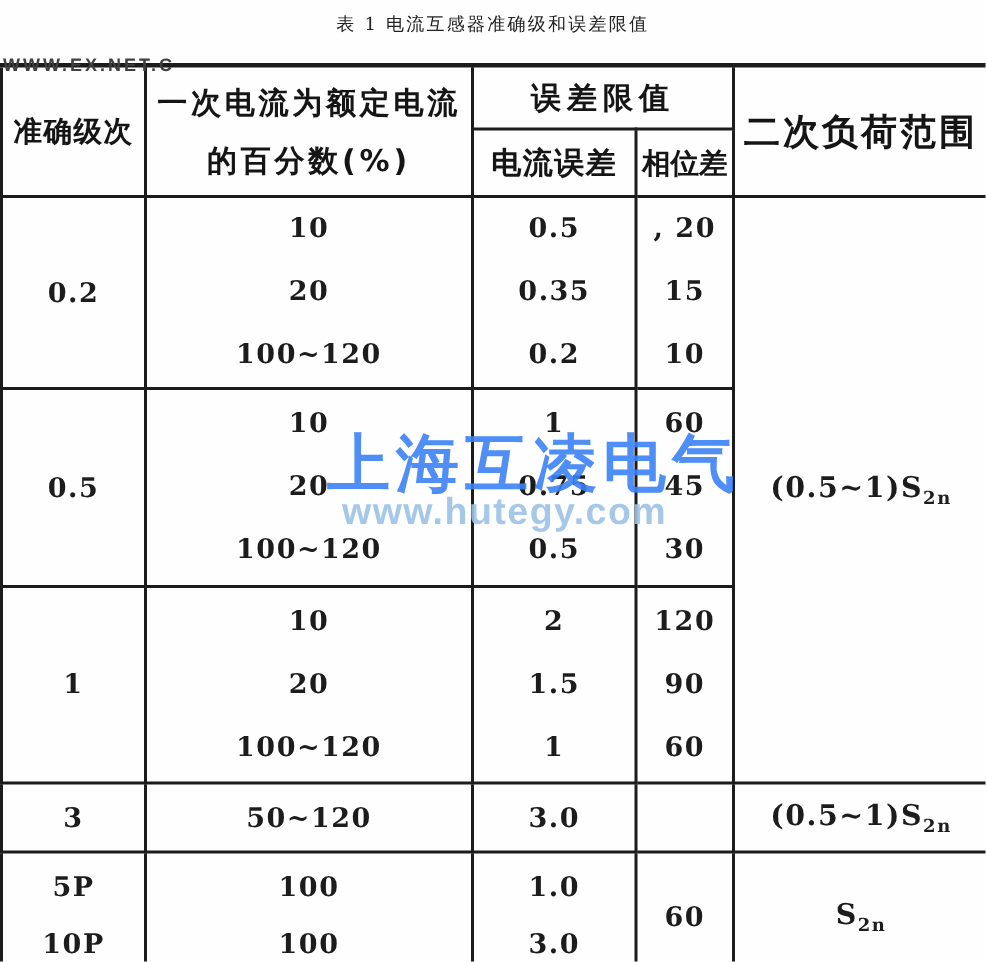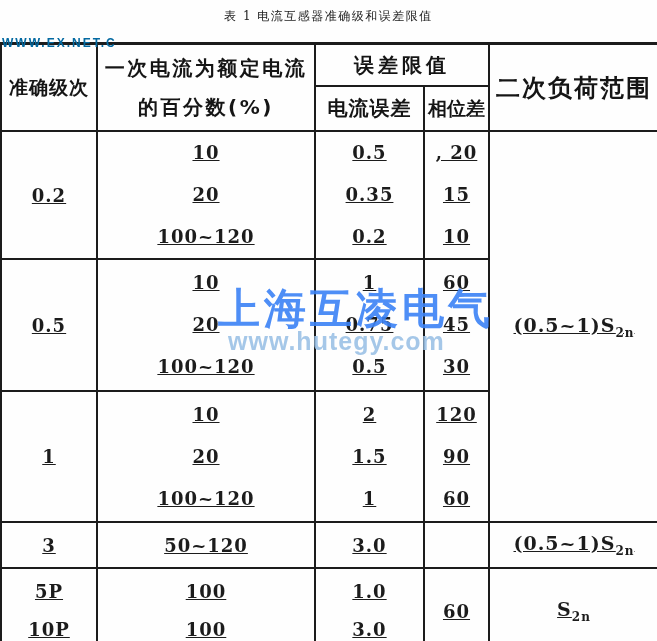--- a/index.html
+++ b/index.html
@@ -18,33 +18,33 @@
   th{font-weight:bold;color:#151515;}
   .h1 th{height:40px;}
   .h2 th{height:43px;border-bottom:3px solid #1c1c1c;}
   th.cls{font-size:19px;letter-spacing:1px;}
   th.pcur{font-size:20px;letter-spacing:2.5px;line-height:1.95;padding:2px 6px;text-align:left;margin-left:14px;}
   th.elim{font-size:20px;letter-spacing:4px;}
   th.sub1{font-size:20px;letter-spacing:1px;}
   th.sub2{font-size:19px;letter-spacing:0;}
   th.load{font-size:24px;letter-spacing:2px;}
 
-  td{font-family:"DejaVu Serif",serif;font-size:18px;font-weight:600;letter-spacing:1px;text-decoration:underline;}
+  td{font-family:"DejaVu Serif",serif;font-size:18px;font-weight:600;letter-spacing:1px;}
   tr.r1 td{height:126px;}
   tr.r2 td{height:130px;}
   tr.r3 td{height:129px;}
   tr.r4 td{height:44px;}
   tr.r5 td{height:84px;}
   .ln{height:42px;line-height:42px;}
   .ln2{height:38px;line-height:38px;}
   td.loadv{font-size:19px;}
   sub{font-size:12px;font-weight:600;}
 
   .wm-topleft{position:absolute;left:2px;top:36px;font-size:12px;letter-spacing:2px;
-              color:#0369a1;font-family:"Liberation Sans",sans-serif;font-weight:bold;z-index:3;}
+              color:#404040;font-family:"Liberation Sans",sans-serif;font-weight:bold;z-index:3;}
   .wm-brand{position:absolute;left:218px;top:281px;font-size:42px;font-weight:bold;letter-spacing:4px;
             color:#3b82f6;opacity:.9;z-index:3;pointer-events:none;white-space:nowrap;}
   .wm-url{position:absolute;left:228px;top:327px;font-size:25px;font-weight:bold;letter-spacing:1px;
           color:#9cc2e6;opacity:.9;z-index:3;pointer-events:none;font-family:"Liberation Sans",sans-serif;text-align:right;}
 </style>
 </head>
 <body>
 
 <div class="page">
 

